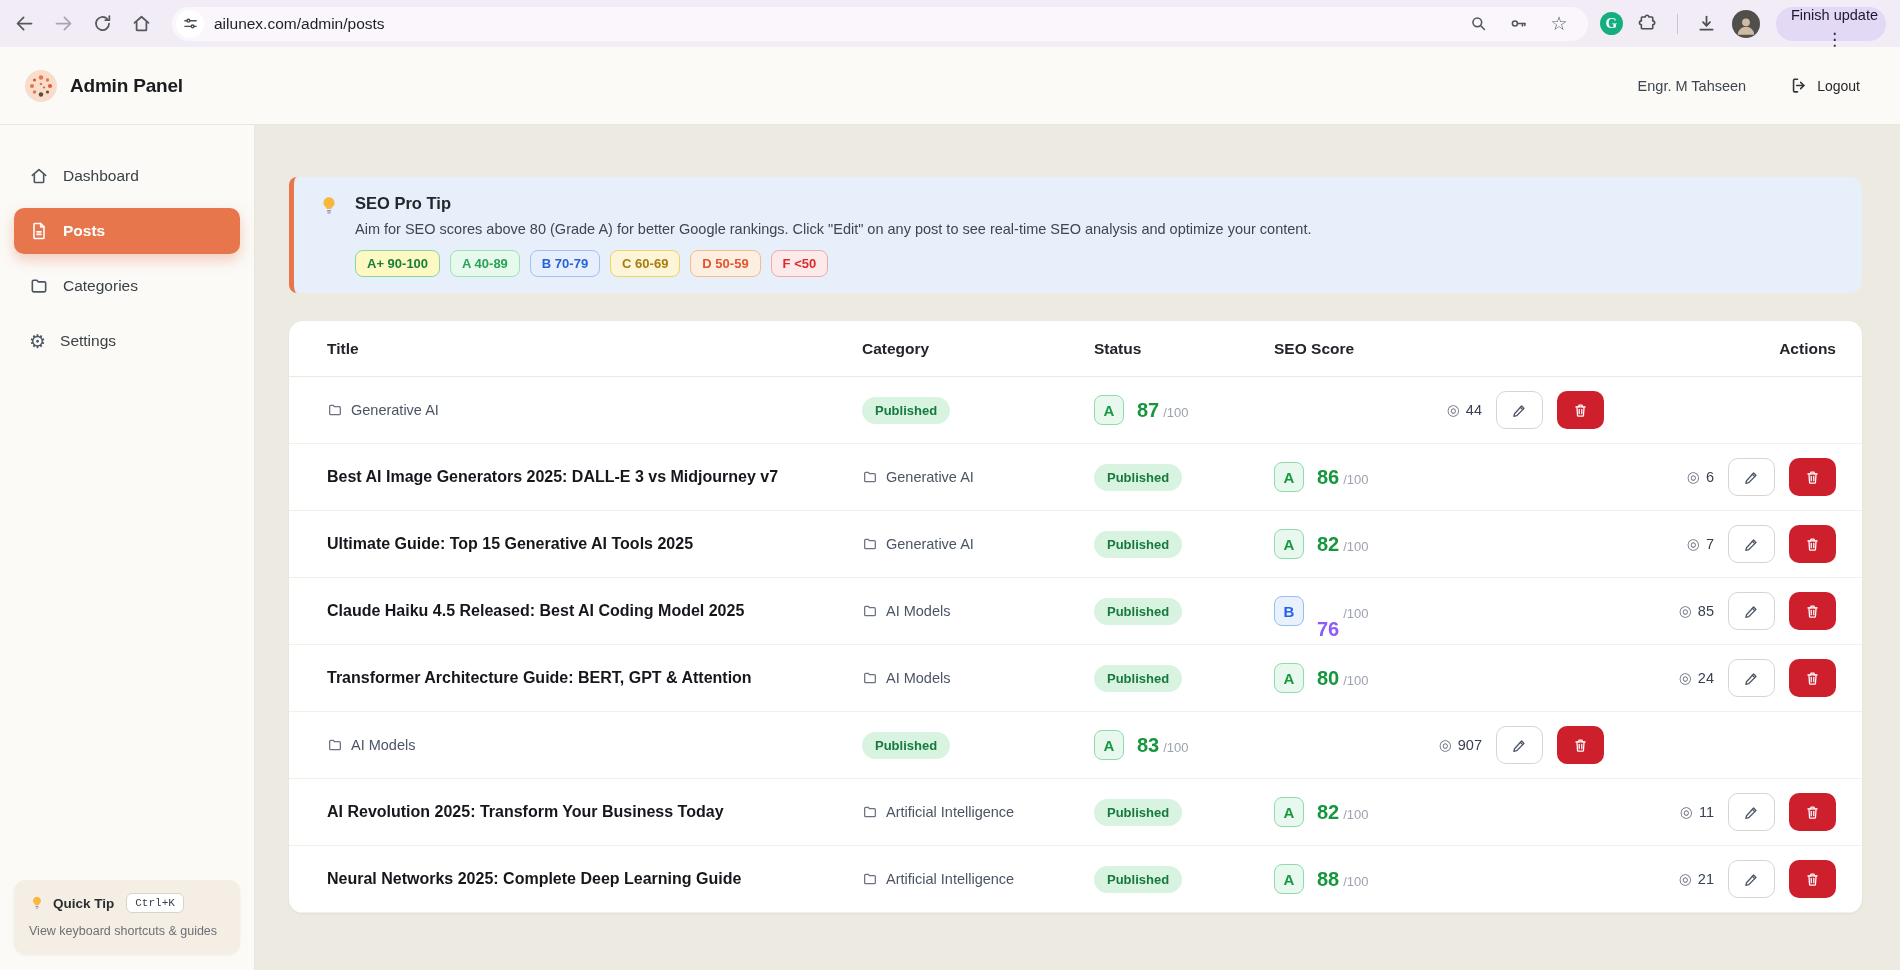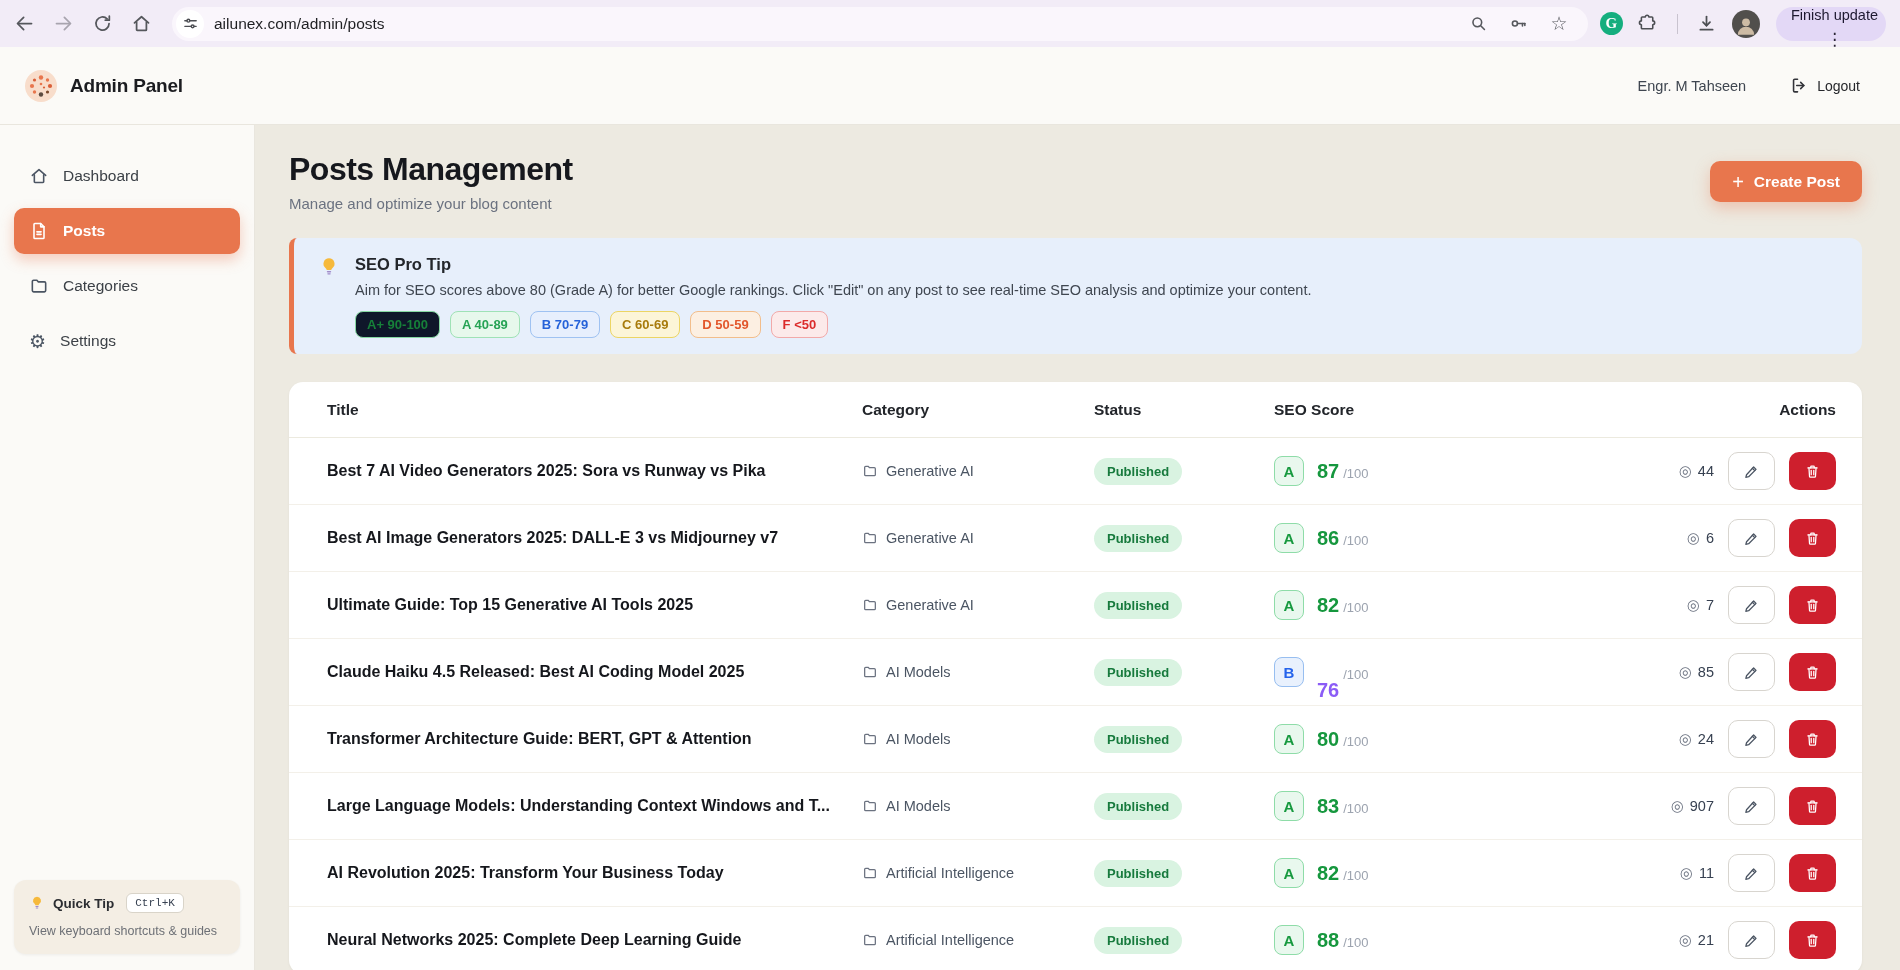--- a/index.html
+++ b/index.html
@@ -64,21 +64,21 @@
   .page-subtitle { font-size:15px; color:#6b7280; margin-top:7px; }
   .create-btn { display:flex; align-items:center; gap:10px; background:#e8764d; color:#fff; border:none; border-radius:10px; height:41px; padding:0 22px; font-size:15.5px; font-weight:700; cursor:pointer; box-shadow:0 6px 16px rgba(232,118,77,.35); font-family:inherit; }
   .create-btn .plus { font-size:20px; font-weight:400; line-height:1; }
 
   .seo-box { margin-top:26px; background:#e7effb; border-left:5px solid #e8764d; border-radius:8px 12px 12px 8px; padding:17px 24px 16px 24px; display:flex; gap:15px; }
   .seo-bulb { width:22px; height:22px; margin-top:1px; flex-shrink:0; }
   .seo-title { font-size:16.5px; font-weight:700; color:#23262b; }
   .seo-desc { margin-top:8px; font-size:14.5px; color:#3f4650; }
   .grade-row { margin-top:13px; display:flex; gap:10px; }
   .grade-pill { padding:5px 11px; border-radius:8px; border:1.5px solid; font-size:13px; font-weight:700; background:#fff; }
-  .t-green  { background:#0f172a; border-color:#86d8a2; color:#168039; }
+  .t-green  { background:#fef9c3; border-color:#86d8a2; color:#168039; }
   .t-green2 { background:#e7f8ec; border-color:#9fe2b6; color:#27a355; }
   .t-blue   { background:#e7effd; border-color:#9fc2f2; color:#2562d9; }
   .t-yellow { background:#fcf5d8; border-color:#ecd564; color:#a87b0c; }
   .t-orange { background:#fcefe2; border-color:#f2bd8b; color:#e2562c; }
   .t-red    { background:#fceaea; border-color:#f2a9a9; color:#db2b2b; }
 
   .table-card { margin-top:28px; background:#ffffff; border-radius:14px; box-shadow:0 1px 3px rgba(0,0,0,.05); overflow:hidden; }
   .thead, .trow { display:grid; grid-template-columns:535px 232px 180px 330px 1fr; align-items:center; padding:0 26px 0 38px; }
   .thead { height:56px; border-bottom:1px solid #eceadf; font-weight:700; font-size:15.5px; color:#22252a; }
   .thead .h-actions { text-align:right; }
@@ -259,30 +259,20 @@
               <rect x="10.1" y="18.7" width="3.8" height="1.5" rx="0.75" fill="#a08cc9"></rect>
             </svg>
           <span class="qt-title">Quick Tip</span>
           <span class="qt-kbd">Ctrl+K</span>
         </div>
         <div class="qt-desc">View keyboard shortcuts &amp; guides</div>
       </div>
     </div>
 
     <div class="main">
-      <div class="title-row">
-        <div>
-          <div class="page-title">Posts Management</div>
-          <div class="page-subtitle">Manage and optimize your blog content</div>
-        </div>
-        <button class="create-btn">
-          <span class="plus">+</span>
-          <span>Create Post</span>
-        </button>
-      </div>
 
       <div class="seo-box">
         <svg class="seo-bulb" viewBox="0 0 24 24">
             <path d="M12 2.5a6 6 0 0 0-3.6 10.8c.6.5 1 1.3 1.1 2.1h5c.1-.8.5-1.6 1.1-2.1A6 6 0 0 0 12 2.5z" fill="#f6b93b"></path>
             <rect x="9.6" y="16.4" width="4.8" height="1.7" rx="0.85" fill="#a08cc9"></rect>
             <rect x="10.1" y="18.7" width="3.8" height="1.5" rx="0.75" fill="#a08cc9"></rect>
           </svg>
         <div>
           <div class="seo-title">SEO Pro Tip</div>
           <div class="seo-desc">Aim for SEO scores above 80 (Grade A) for better Google rankings. Click "Edit" on any post to see real-time SEO analysis and optimize your content.</div>
@@ -300,21 +290,20 @@
       <div class="table-card">
         <div class="thead">
           <div>Title</div>
           <div>Category</div>
           <div>Status</div>
           <div>SEO Score</div>
           <div class="h-actions">Actions</div>
         </div>
         <div id="table-body">
   <div class="trow">
-    <div class="c-title">Best 7 AI Video Generators 2025: Sora vs Runway vs Pika</div>
     <div class="c-cat">
       <svg viewBox="0 0 24 24" fill="none" stroke="currentColor" stroke-width="1.9" stroke-linecap="round" stroke-linejoin="round">
                   <path d="M4 6.5A1.5 1.5 0 0 1 5.5 5h4L11 7h7.5A1.5 1.5 0 0 1 20 8.5v9a1.5 1.5 0 0 1-1.5 1.5h-13A1.5 1.5 0 0 1 4 17.5z"></path>
                 </svg>
       <span>Generative AI</span>
     </div>
     <div>
       <span class="status-badge">Published</span>
     </div>
     <div class="c-seo">
@@ -495,21 +484,20 @@
                     <path d="M9.5 7V5.5a1 1 0 0 1 1-1h3a1 1 0 0 1 1 1V7"></path>
                     <path d="M7 7l.8 12a1 1 0 0 0 1 .9h6.4a1 1 0 0 0 1-.9L17 7"></path>
                     <path d="M10.2 10.5v6"></path>
                     <path d="M13.8 10.5v6"></path>
                   </svg>
       </button>
     </div>
   </div>
 
   <div class="trow">
-    <div class="c-title">Large Language Models: Understanding Context Windows and T...</div>
     <div class="c-cat">
       <svg viewBox="0 0 24 24" fill="none" stroke="currentColor" stroke-width="1.9" stroke-linecap="round" stroke-linejoin="round">
                   <path d="M4 6.5A1.5 1.5 0 0 1 5.5 5h4L11 7h7.5A1.5 1.5 0 0 1 20 8.5v9a1.5 1.5 0 0 1-1.5 1.5h-13A1.5 1.5 0 0 1 4 17.5z"></path>
                 </svg>
       <span>AI Models</span>
     </div>
     <div>
       <span class="status-badge">Published</span>
     </div>
     <div class="c-seo">

